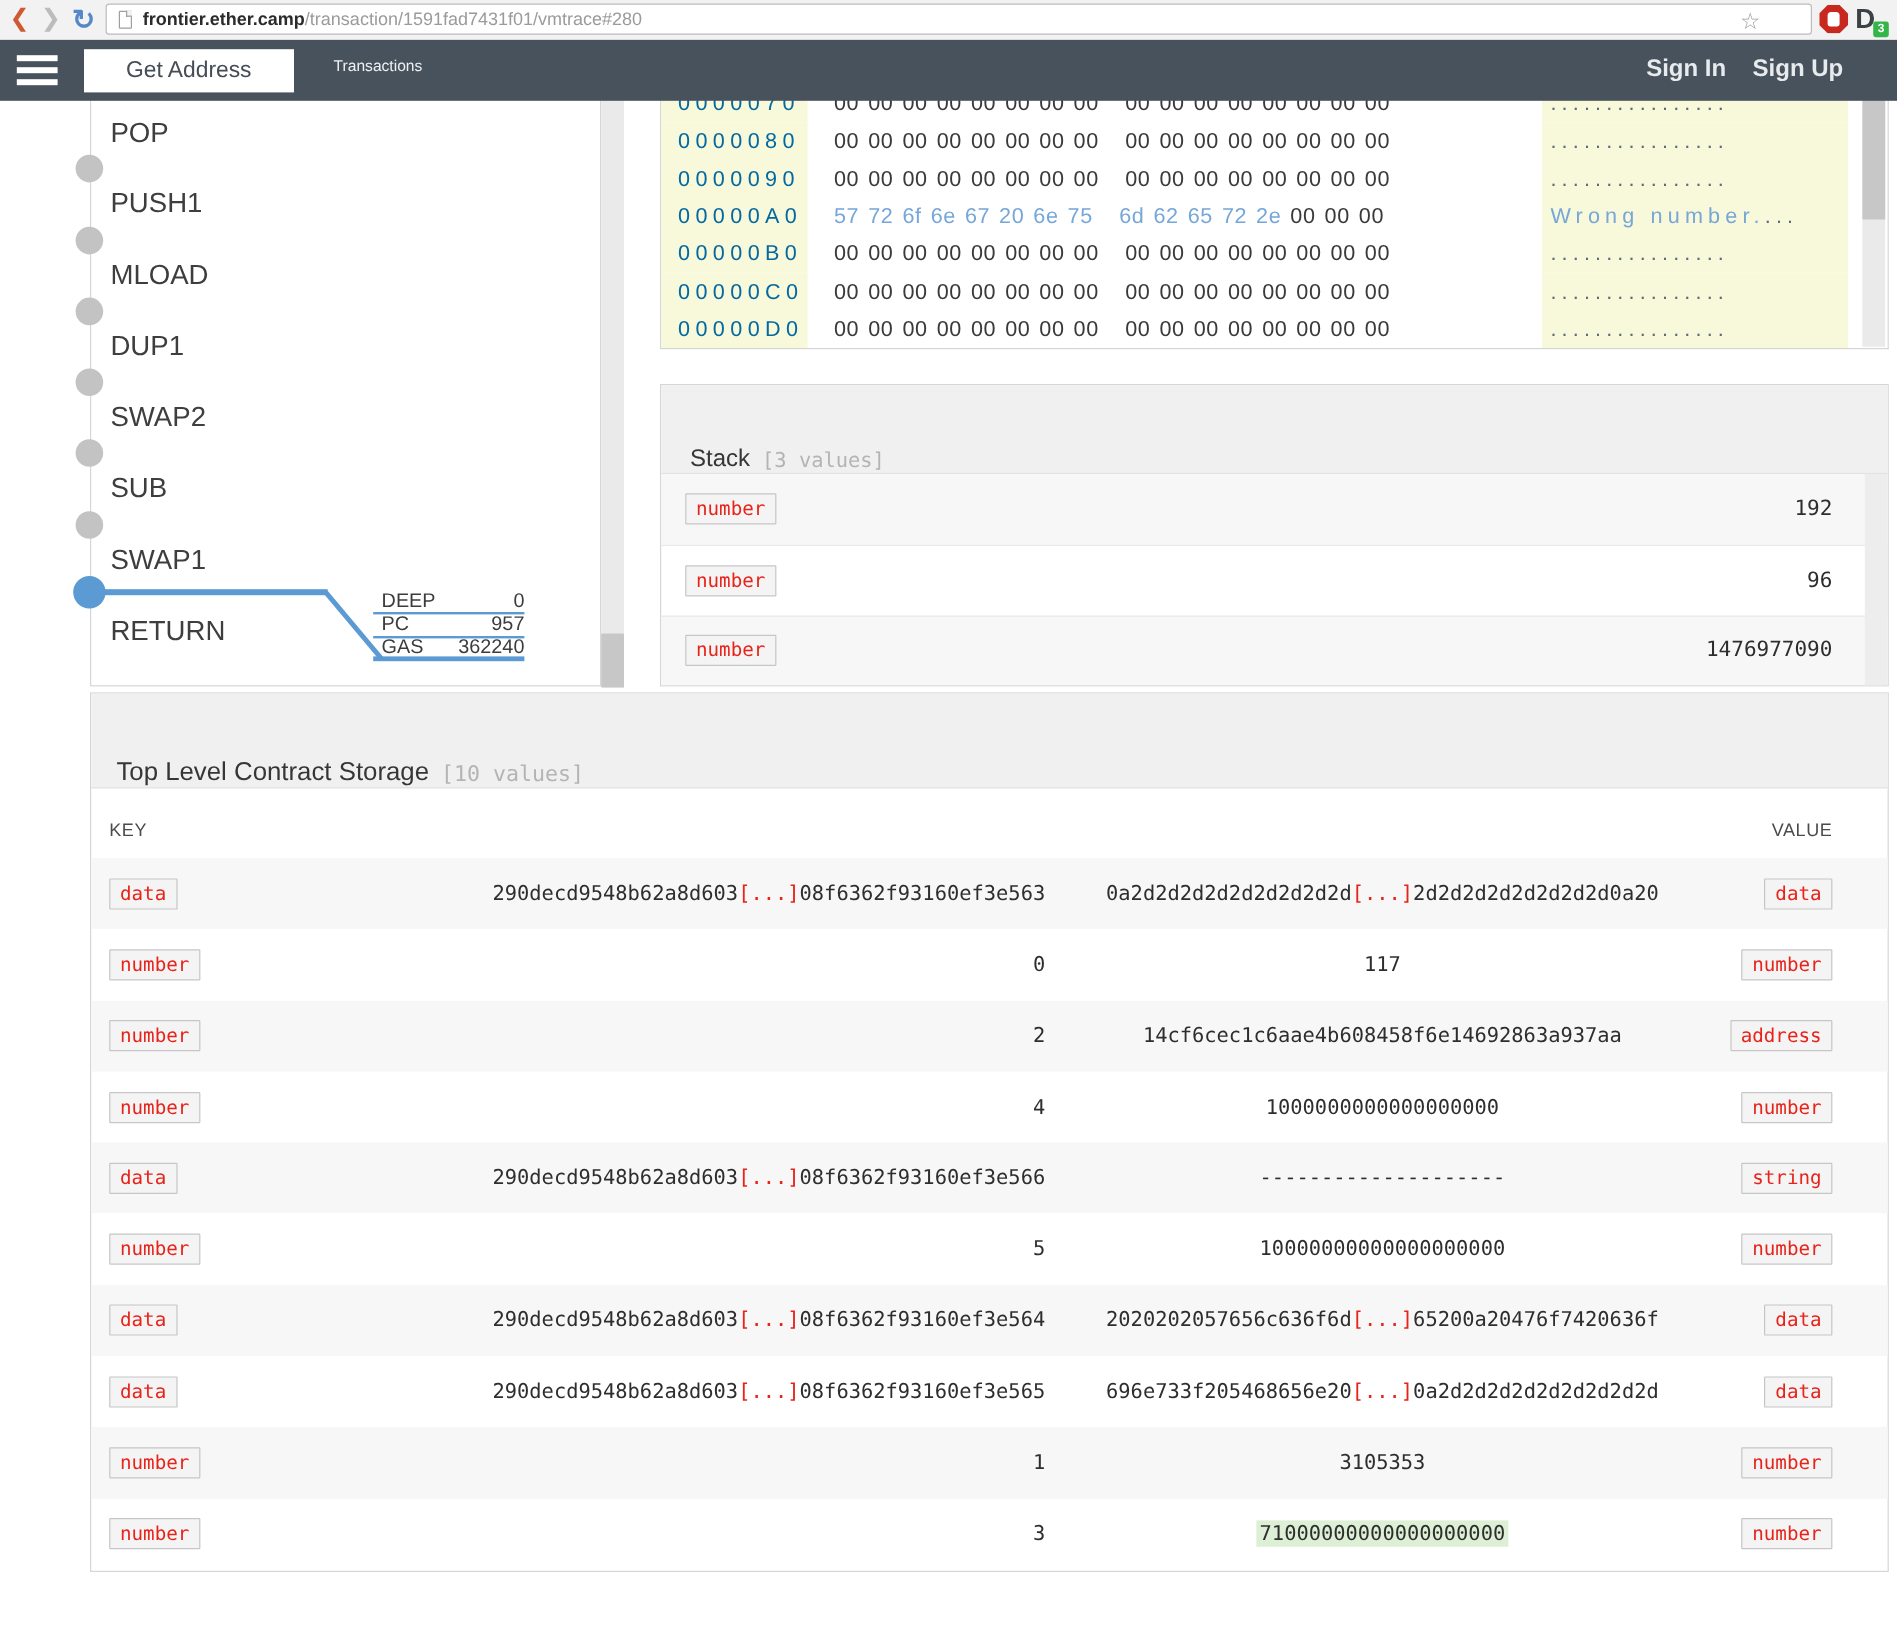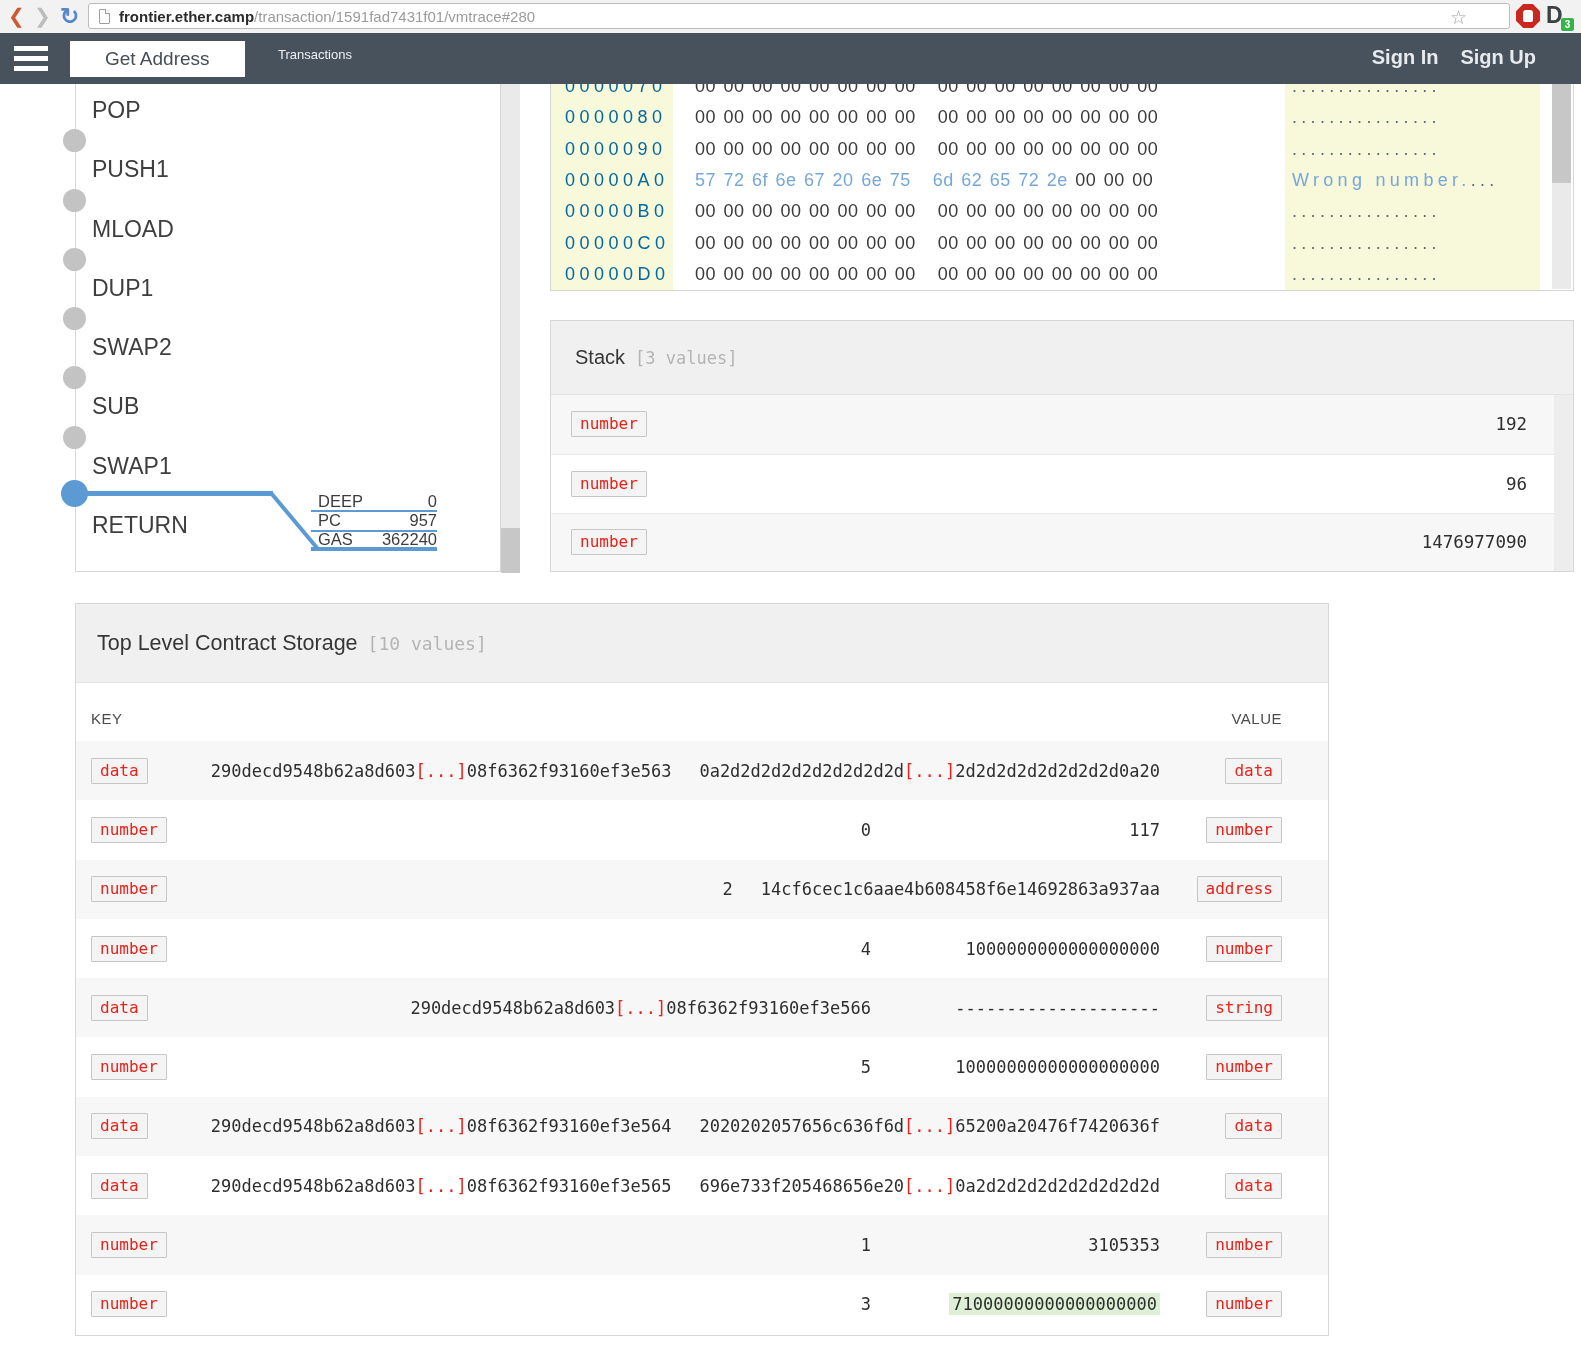--- a/index.html
+++ b/index.html
@@ -73,54 +73,54 @@
               color:#0369a1; letter-spacing:4.5px; padding-left:14px; }
   .mem-hex { white-space:pre; letter-spacing:.5px; word-spacing:2px; color:#3a3a3a; margin-left:22px; }
   .mem-hex .blu, .mem-ascii .blu { color:#76a7d8; }
   .mem-ascii { margin-left:auto; margin-right:33px; width:255px; align-self:stretch; display:flex;
                align-items:center; background:#f8f8da; letter-spacing:4.3px; color:#5d6b76;
                padding-left:7px; white-space:pre; }
   .mem-sb-track { right:2px; top:0; width:19px; height:239px; }
   .mem-sb-thumb { right:2px; top:33px; width:19px; height:100px; }
 
   
-  .phead { display:flex; align-items:center; background:#f0f0f0; border-bottom:1px solid #e3e3e3; }
+  .phead { display:flex; align-items:flex-end; background:#f0f0f0; border-bottom:1px solid #e3e3e3; }
   .ptitle { color:#363636; }
   .pcount { font-family:"DejaVu Sans Mono", monospace; color:#b4b4b4; margin-left:10px; }
   .badge { display:inline-block; font-family:"DejaVu Sans Mono", monospace; font-size:16px;
            color:#e8231a; background:#f4f4f4; border:1px solid #c6c6c6; padding:2px 8px 3px;
            border-radius:1px; }
   .red { color:#e8231a; }
 
   
   .stack-panel { left:550px; top:320px; width:1024px; height:252px; z-index:1; }
   .stack-panel .phead { height:74px; padding-left:24px; }
   .stack-panel .ptitle { font-size:20px; }
   .stack-panel .pcount { font-size:17px; }
   .stack-rows { position:relative; }
   .stack-strip { position:absolute; right:0; top:0; width:19px; height:176px; background:#ededed; }
   .stack-row { display:flex; height:58.8px; align-items:center; padding:0 46px 0 20px; }
   .stack-row:nth-child(even) { background:#f7f7f7; }
   .stack-row + .stack-row { border-top:1px solid #e9e9e9; }
   .stack-val { margin-left:auto; font-family:"DejaVu Sans Mono", monospace; font-size:17.5px; color:#2e2e2e; }
 
   
-  .store-panel { left:75px; top:603px; width:1254px; height:733px; }
+  .store-panel { left:75px; top:577px; width:1499px; height:733px; }
   .store-panel .phead { height:79px; padding-left:21px; }
   .store-panel .ptitle { font-size:21.5px; }
   .store-panel .pcount { font-size:18px; }
   .store-cols { display:flex; height:58px; align-items:center; padding:12px 46px 0 15px;
                 font-size:15px; color:#4b4b4b; letter-spacing:.5px; }
   .store-cols .vh { margin-left:auto; }
   .store-row { display:flex; height:59.3px; align-items:center; padding:0 46px 0 15px;
                font-family:"DejaVu Sans Mono", monospace; font-size:17px; color:#2e2e2e; }
   .store-row:nth-child(odd) { background:#f7f7f7; }
   .store-bl { width:150px; }
   .store-key { width:630px; text-align:right; white-space:pre; }
-  .store-val { margin-left:28px; flex:1; text-align:right; white-space:pre; }
+  .store-val { margin-left:28px; flex:1; text-align:center; white-space:pre; }
   .store-br { margin-left:12px; min-width:110px; text-align:right; }
   .vwrap.hl { background:#ddefd5; padding:1px 3px; }
 </style>
 </head>
 <body>
 
 <div class="stage">
 
   <div class="chrome">
     <span class="nav-ico ico-back">❮</span>

